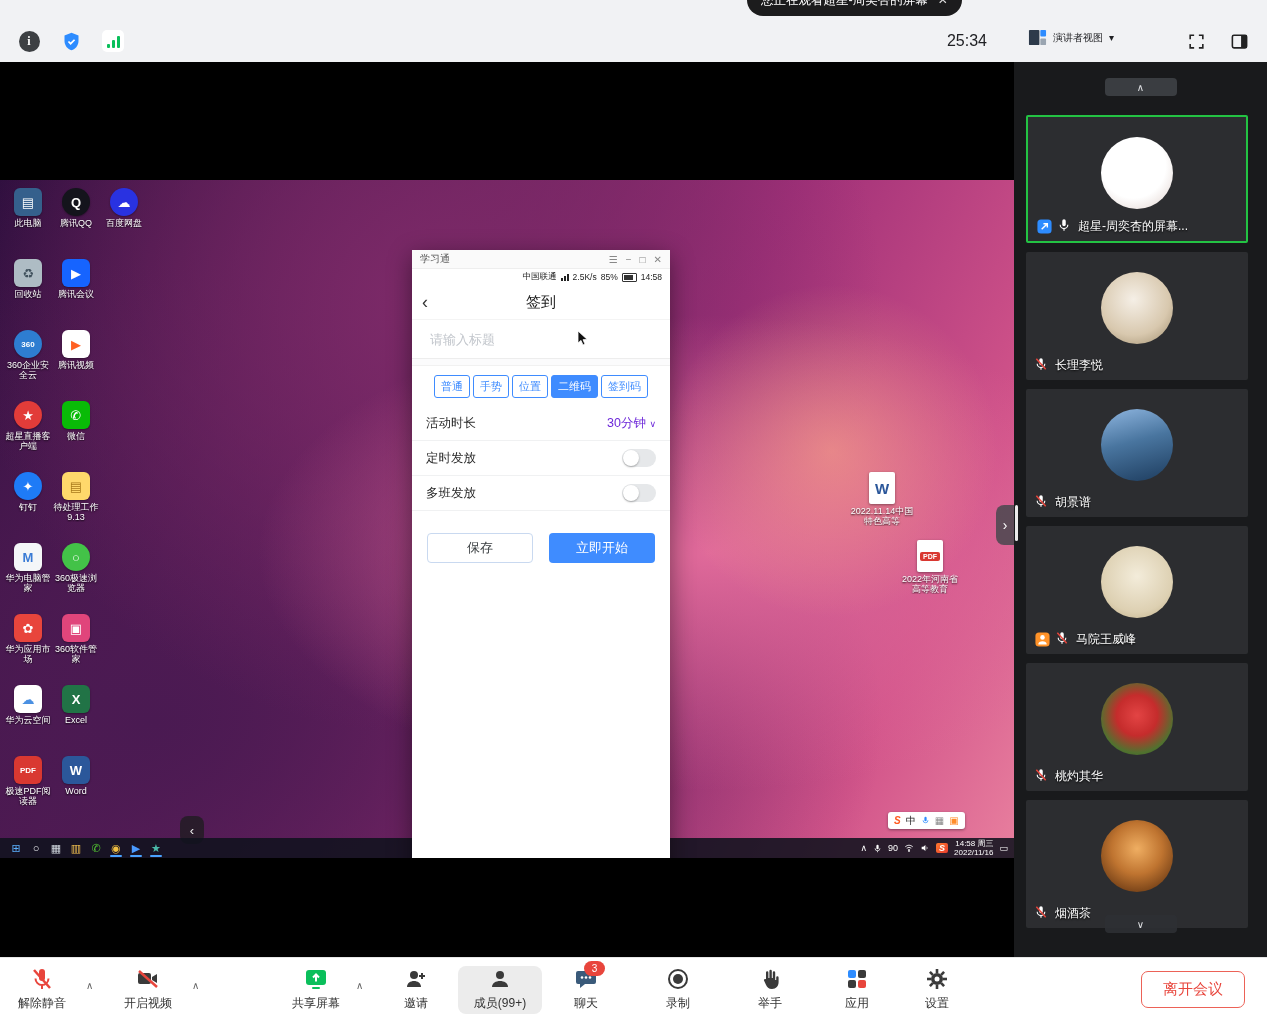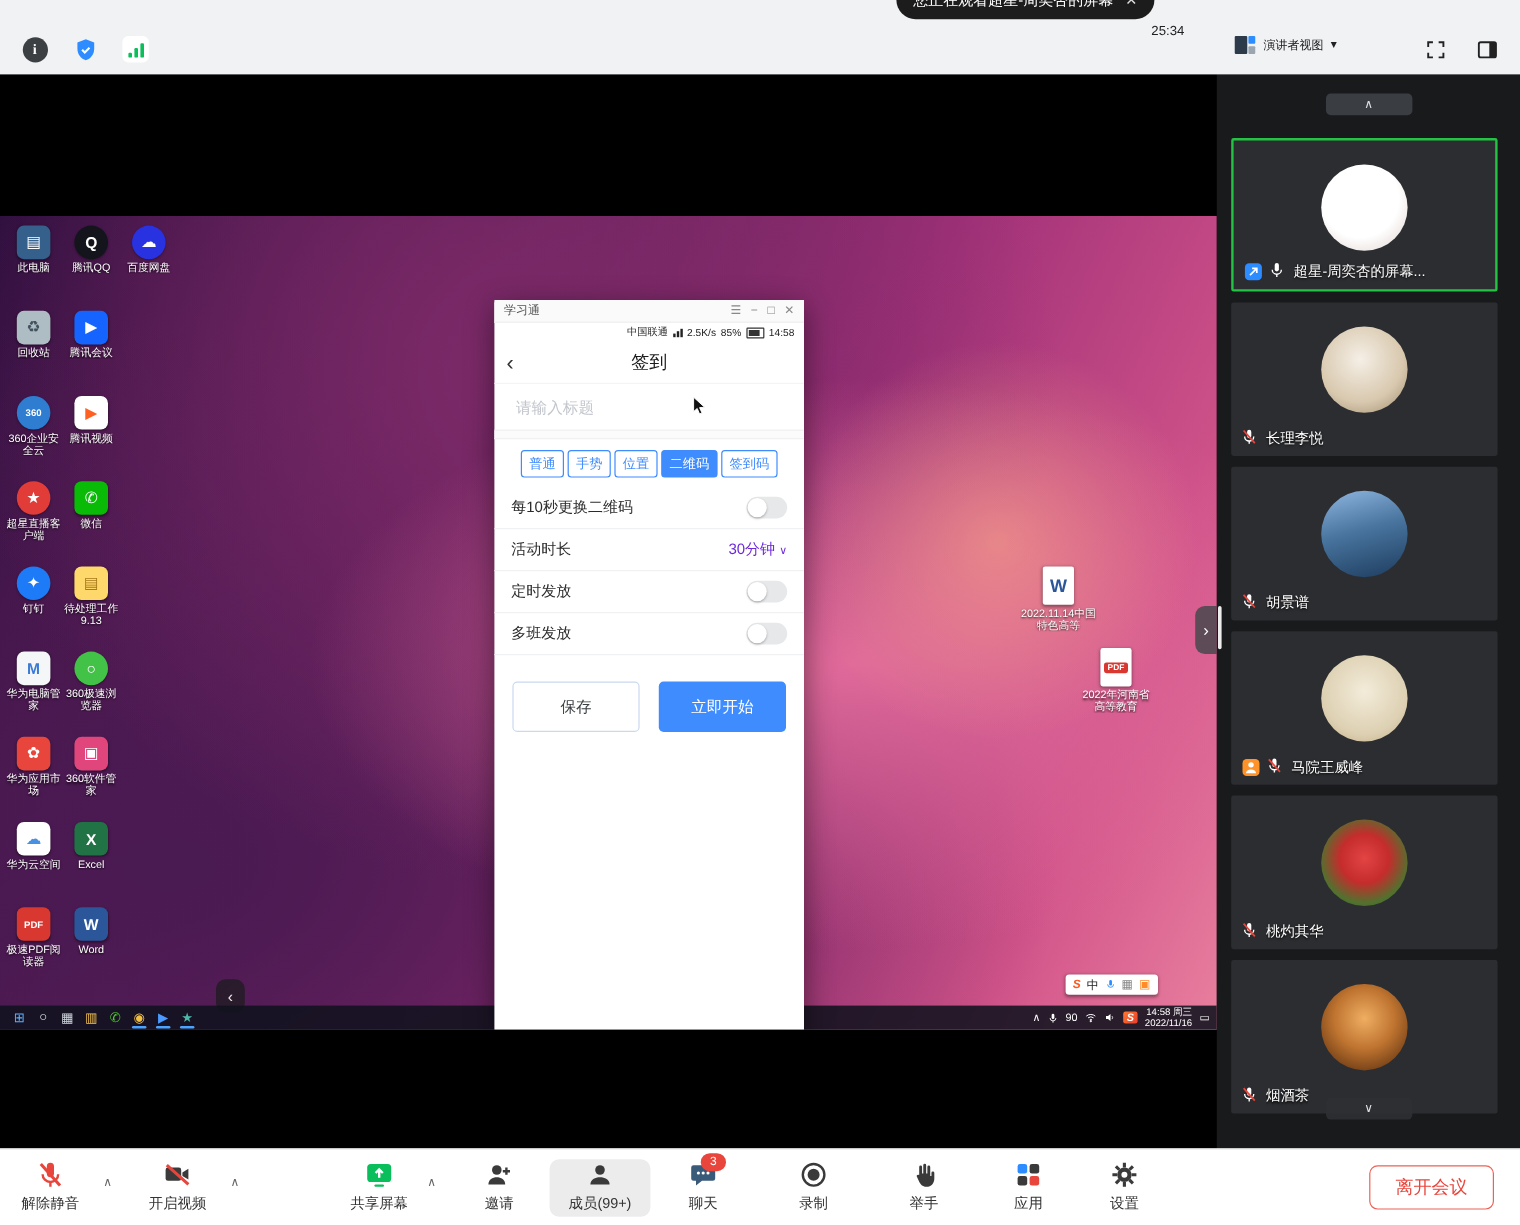--- a/index.html
+++ b/index.html
@@ -5,21 +5,21 @@
   html,body{margin:0;padding:0;background:#888;}
   body{font-family:"Liberation Sans","DejaVu Sans",sans-serif;}
   .app{position:relative;width:1267px;height:1021px;background:#000;overflow:hidden;}
 
   
   .topbar{position:absolute;left:0;top:0;width:100%;height:62px;background:#f1f2f4;z-index:20;}
   .tb-ic{position:absolute;top:30px;width:22px;height:22px;display:flex;align-items:center;justify-content:center;cursor:pointer;}
   .circ{width:21px;height:21px;border-radius:50%;background:#3d4043;color:#fff;font-size:12px;font-weight:bold;display:flex;align-items:center;justify-content:center;font-family:"Liberation Serif",serif;}
   .sigbox{width:22px;height:22px;background:#fff;border-radius:5px;display:flex;align-items:flex-end;justify-content:center;gap:2px;padding-bottom:4px;box-sizing:border-box;}
   .sigbox i{display:block;width:3px;background:#0abf5b;border-radius:1px;}
-  .timer{position:absolute;right:280px;top:20px;font-size:11px;color:#202124;}
+  .timer{position:absolute;right:280px;top:32px;font-size:16px;color:#202124;}
   .viewsel{position:absolute;left:1028px;top:28px;display:flex;align-items:center;gap:6px;cursor:pointer;}
   .viewsel .vlabel{font-size:10px;color:#202124;}
   .viewsel .caret{font-size:10px;color:#202124;}
   .notif{position:absolute;left:747px;top:-16px;height:32px;background:rgba(10,10,10,.92);border-radius:16px;color:#fff;font-size:12.5px;display:flex;align-items:center;gap:10px;padding:0 14px;z-index:30;}
   .notif .nx{color:#ddd;font-size:12px;cursor:pointer;}
 
   
   .main{position:absolute;left:0;top:62px;right:0;bottom:63px;background:#000;}
 
   
@@ -59,21 +59,21 @@
   .pinput input::placeholder{color:#c2c6cc;}
   .ptabs{height:40px;display:flex;align-items:center;justify-content:center;gap:3px;}
   .ptab{font-size:11px;color:#3f8cff;border:1px solid #3f8cff;border-radius:3px;padding:3px 6px;background:#fff;cursor:pointer;font-family:inherit;}
   .ptab.on{background:#3f8cff;color:#fff;}
   .prow{height:34px;display:flex;align-items:center;justify-content:space-between;padding:0 14px;border-bottom:1px solid #f0f1f2;font-size:12.5px;color:#2b2b2b;cursor:pointer;}
   .tog{width:34px;height:18px;border-radius:9px;background:#e6e8ea;position:relative;cursor:pointer;}
   .tog::after{content:"";position:absolute;left:1px;top:1px;width:16px;height:16px;border-radius:50%;background:#fff;box-shadow:0 1px 2px rgba(0,0,0,.3);}
   .rsel{color:#6d28d9;font-size:12.5px;}
   .rsel i{font-style:normal;font-size:9px;}
   .pbtns{display:flex;justify-content:center;gap:16px;margin-top:22px;}
-  .pbtn{width:106px;height:42px;border-radius:4px;font-size:13px;display:flex;align-items:center;justify-content:center;cursor:pointer;box-sizing:border-box;font-family:inherit;}
+  .pbtn{width:106px;height:30px;border-radius:4px;font-size:13px;display:flex;align-items:center;justify-content:center;cursor:pointer;box-sizing:border-box;font-family:inherit;}
   .pbtn.save{background:#fff;border:1px solid #c9d9f0;color:#3c4043;}
   .pbtn.start{background:#3f8cff;border:none;color:#fff;}
 
   
   .chatov{position:absolute;left:12px;top:632px;height:36px;background:rgba(28,28,30,.75);border-radius:18px;display:flex;align-items:center;gap:8px;padding:0 14px 0 6px;}
   .chatov input{background:transparent;border:none;outline:none;color:#ddd;font-size:14px;width:92px;font-family:inherit;}
   .chatov input::placeholder{color:#cfcfcf;}
   .collap{position:absolute;left:180px;top:636px;width:24px;height:28px;background:rgba(28,28,30,.75);border-radius:8px;color:#eee;display:flex;align-items:center;justify-content:center;font-size:13px;cursor:pointer;}
   .imebar{position:absolute;left:888px;top:632px;height:17px;background:#fff;border-radius:3px;box-shadow:0 1px 3px rgba(0,0,0,.4);display:flex;align-items:center;gap:5px;padding:0 6px;font-size:10px;}
   .imebar .slogo{color:#ff5a1e;font-weight:bold;font-style:italic;}
@@ -291,24 +291,20 @@
         </div>
         <div style="height:6px;background:#fbfbfc;border-bottom:1px solid #f1f1f1"></div>
         <div class="ptabs" id="ptabs">
             <button class="ptab">普通</button>
             <button class="ptab">手势</button>
             <button class="ptab">位置</button>
             <button class="ptab on">二维码</button>
             <button class="ptab">签到码</button>
           </div>
         <div id="prows">
-            <div class="prow">
-              <span>每10秒更换二维码</span>
-              <span class="tog"></span>
-            </div>
             <div class="prow">
               <span>活动时长</span>
               <span class="rsel">30分钟 <i>∨</i></span>
             </div>
             <div class="prow">
               <span>定时发放</span>
               <span class="tog"></span>
             </div>
             <div class="prow">
               <span>多班发放</span>

